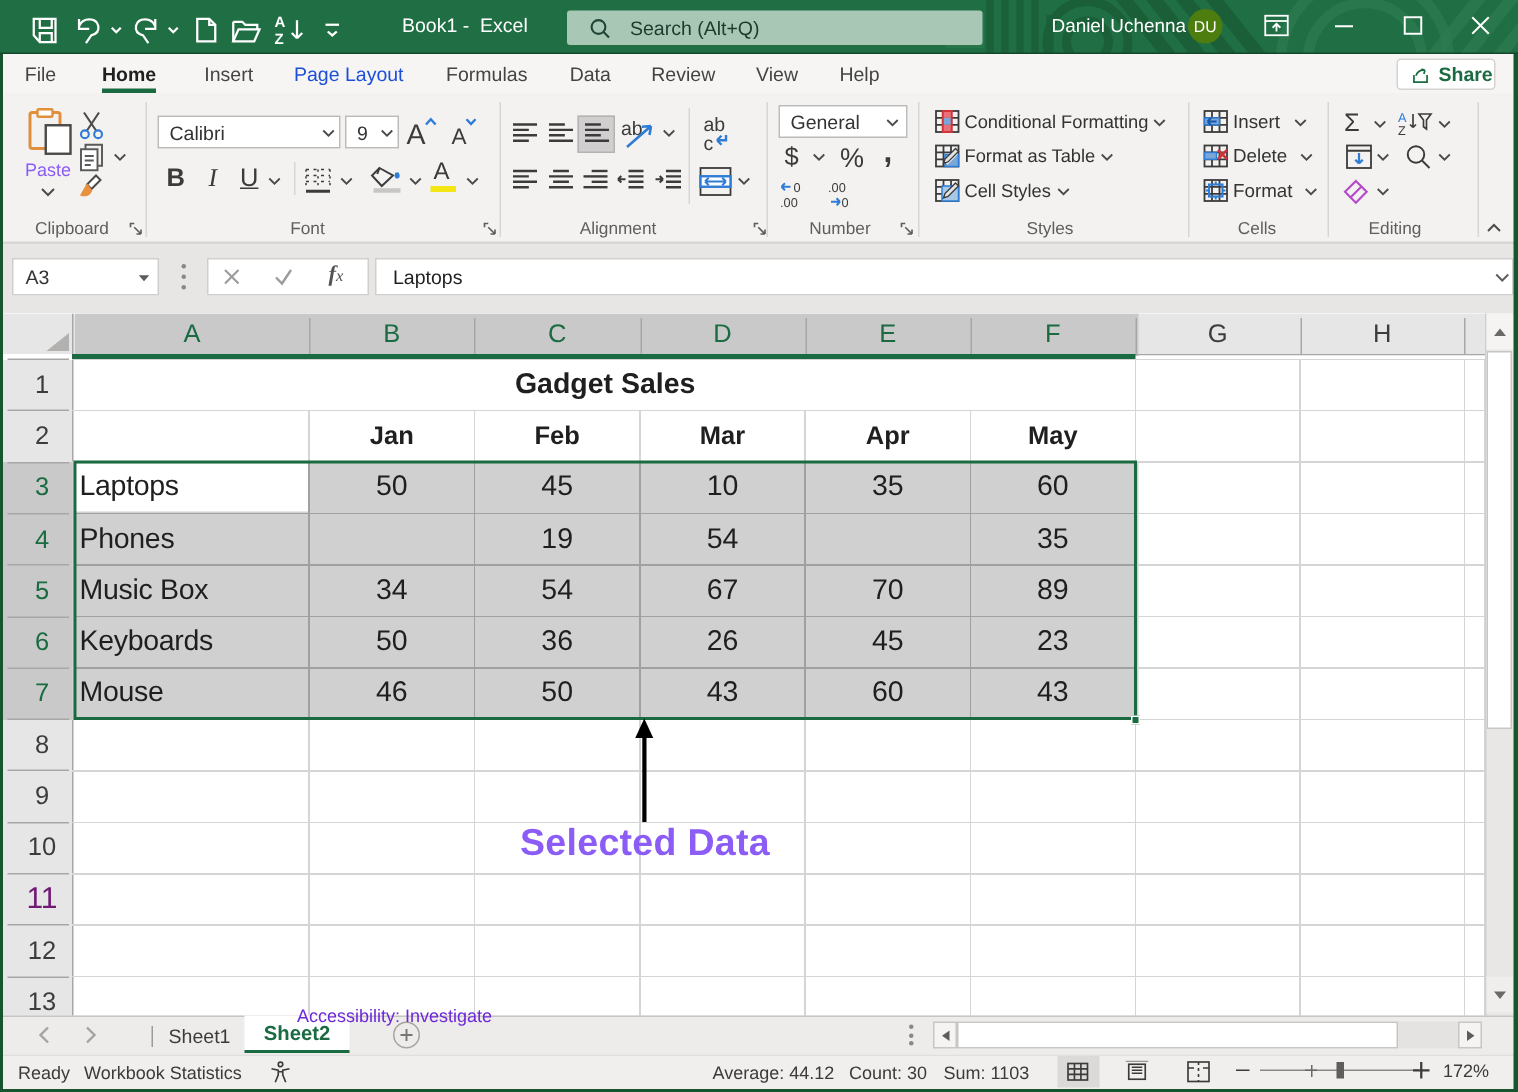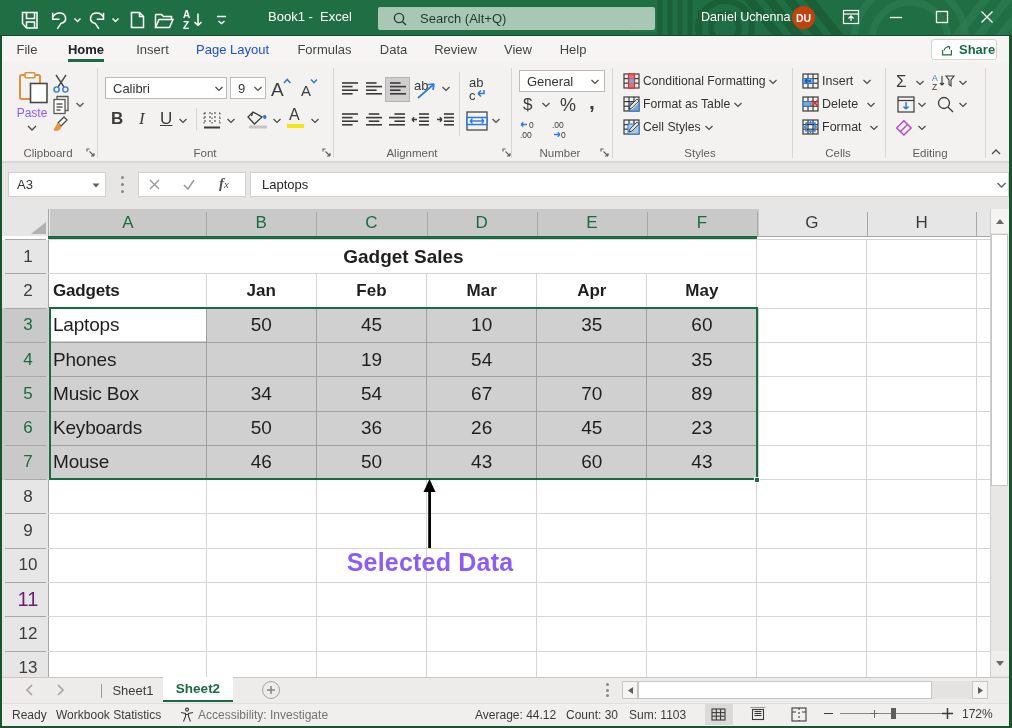--- a/index.html
+++ b/index.html
@@ -71,21 +71,21 @@
 <div class="abs" style="left:268px;top:9px;color:#fff;font-size:13px">Book1&nbsp;-&nbsp; Excel</div>
 <div class="abs" style="left:0;top:35px;width:1012px;height:1px;background:#14482b"></div>
 <div class="abs" style="left:378px;top:7px;width:277px;height:23px;background:#a9c7b5;border-radius:2px">
 <svg class="abs" style="left:14px;top:4px" width="16" height="16" viewBox="0 0 16 16">
         <circle cx="7" cy="7" r="4.6" fill="none" stroke="#204434" stroke-width="1.4"></circle>
         <line x1="10.4" y1="10.4" x2="14" y2="14" stroke="#204434" stroke-width="1.4"></line>
       </svg>
 <div class="abs" style="left:42px;top:3.5px;font-size:13px;color:#1d3a2b">Search (Alt+Q)</div>
     </div>
 <div class="abs" style="left:701px;top:9.5px;color:#fff;font-size:12.6px">Daniel Uchenna</div>
-<div class="abs ct" style="left:792px;top:6px;width:23px;height:23px;border-radius:50%;background:#c2410c;color:#fff;font-size:10.5px;font-weight:bold">DU</div>
+<div class="abs ct" style="left:792px;top:6px;width:23px;height:23px;border-radius:50%;background:#4d7c0f;color:#fff;font-size:10.5px;font-weight:normal">DU</div>
 <svg class="abs" style="left:842px;top:8px" width="18" height="18" viewBox="0 0 18 18">
       <g fill="none" stroke="#fff" stroke-width="1.2">
         <rect x="1.5" y="2.5" width="15" height="13"></rect>
         <line x1="1.5" y1="6" x2="16.5" y2="6"></line>
         <path d="M9 13 v-4.5 m-2.6 2 l2.6 -2.6 l2.6 2.6"></path>
       </g>
     </svg>
 <svg class="abs" style="left:888px;top:9px" width="16" height="16" viewBox="0 0 16 16">
       <line x1="2" y1="8.5" x2="14" y2="8.5" stroke="#fff" stroke-width="1.3"></line>
     </svg>
@@ -589,21 +589,20 @@
         <line x1="204.0" y1="99.1" x2="204.0" y2="270.6"></line>
         <line x1="314.4" y1="99.1" x2="314.4" y2="270.6"></line>
         <line x1="424.6" y1="99.1" x2="424.6" y2="270.6"></line>
         <line x1="534.8" y1="99.1" x2="534.8" y2="270.6"></line>
         <line x1="644.9" y1="99.1" x2="644.9" y2="270.6"></line>
       </g>
     </svg>
 <div class="abs" style="left:47px;top:97.60000000000002px;width:708.9px;height:173.5px;border:2.2px solid #1a6b41"></div>
 <div class="abs" style="left:751.9px;top:267.6px;width:6px;height:6px;background:#1a6b41;border:1px solid #fff"></div>
 <div class="abs ct" style="left:48px;top:30.5px;width:706.9px;height:34.3px;font-size:19px;font-weight:bold;color:#1f1f1f">Gadget Sales</div>
-<div class="abs cl" style="left:51px;top:64.80000000000001px;width:150px;height:34.3px;font-size:17px;color:#1f1f1f;font-weight:bold;letter-spacing:-0.2px">Gadgets</div>
 <div class="abs ct" style="left:204px;top:64.80000000000001px;width:110.39999999999998px;height:34.3px;font-size:17px;color:#1f1f1f;font-weight:bold;">Jan</div>
 <div class="abs ct" style="left:314.4px;top:64.80000000000001px;width:110.20000000000005px;height:34.3px;font-size:17px;color:#1f1f1f;font-weight:bold;">Feb</div>
 <div class="abs ct" style="left:424.6px;top:64.80000000000001px;width:110.19999999999993px;height:34.3px;font-size:17px;color:#1f1f1f;font-weight:bold;">Mar</div>
 <div class="abs ct" style="left:534.8px;top:64.80000000000001px;width:110.10000000000002px;height:34.3px;font-size:17px;color:#1f1f1f;font-weight:bold;">Apr</div>
 <div class="abs ct" style="left:644.9px;top:64.80000000000001px;width:110.0px;height:34.3px;font-size:17px;color:#1f1f1f;font-weight:bold;">May</div>
 <div class="abs cl" style="left:51px;top:99.10000000000002px;width:150px;height:34.3px;font-size:19px;color:#1f1f1f;letter-spacing:-0.2px">Laptops</div>
 <div class="abs ct" style="left:204px;top:99.10000000000002px;width:110.39999999999998px;height:34.3px;font-size:19px;color:#1f1f1f;">50</div>
 <div class="abs ct" style="left:314.4px;top:99.10000000000002px;width:110.20000000000005px;height:34.3px;font-size:19px;color:#1f1f1f;">45</div>
 <div class="abs ct" style="left:424.6px;top:99.10000000000002px;width:110.19999999999993px;height:34.3px;font-size:19px;color:#1f1f1f;">10</div>
 <div class="abs ct" style="left:534.8px;top:99.10000000000002px;width:110.10000000000002px;height:34.3px;font-size:19px;color:#1f1f1f;">35</div>
@@ -680,21 +679,21 @@
   </div>
 <div class="abs" style="left:638px;top:681px;width:294px;height:18px;background:#fff;border:1px solid #c8c6c4"></div>
 <div class="abs ct" style="left:972px;top:681px;width:16px;height:18px;background:#f5f4f3;border:1px solid #c8c6c4">
     <svg width="7" height="9" viewBox="0 0 7 9">
       <path d="M1 1 L6 4.5 L1 8 Z" fill="#5f5d5b"></path>
     </svg>
   </div>
 <div class="abs" style="left:2px;top:703px;width:1007px;height:23px;background:#f1efed;border-top:1px solid #e1dfdd"></div>
 <div class="abs cl" style="left:12px;top:703px;height:23px;font-size:12px;color:#3b3b3b">Ready</div>
 <div class="abs cl" style="left:56px;top:703px;height:23px;font-size:12px;color:#3b3b3b">Workbook Statistics</div>
-<div class="abs cl" style="left:198px;top:703px;height:23px;font-size:12px;color:#737373">Accessibility: Investigate</div>
+<div class="abs cl" style="left:198px;top:665px;height:23px;font-size:12px;color:#6d28d9">Accessibility: Investigate</div>
 <div class="abs cl" style="left:475px;top:703px;height:23px;font-size:12px;color:#3b3b3b">Average: 44.12</div>
 <div class="abs cl" style="left:566px;top:703px;height:23px;font-size:12px;color:#3b3b3b">Count: 30</div>
 <div class="abs cl" style="left:629px;top:703px;height:23px;font-size:12px;color:#3b3b3b">Sum: 1103</div>
 <svg class="abs" style="left:179px;top:707px" width="16" height="16" viewBox="0 0 16 16">
     <g fill="none" stroke="#3b3b3b" stroke-width="1.1">
       <circle cx="8" cy="2.6" r="1.5"></circle>
       <path d="M2 5.5 l4.5 1 v3 l-2 5 M14 5.5 l-4.5 1 v3 l2 5 M6.5 7.5 h3"></path>
     </g>
   </svg>
 <div class="abs" style="left:705px;top:704px;width:28px;height:21px;background:#dcdad8"></div>

